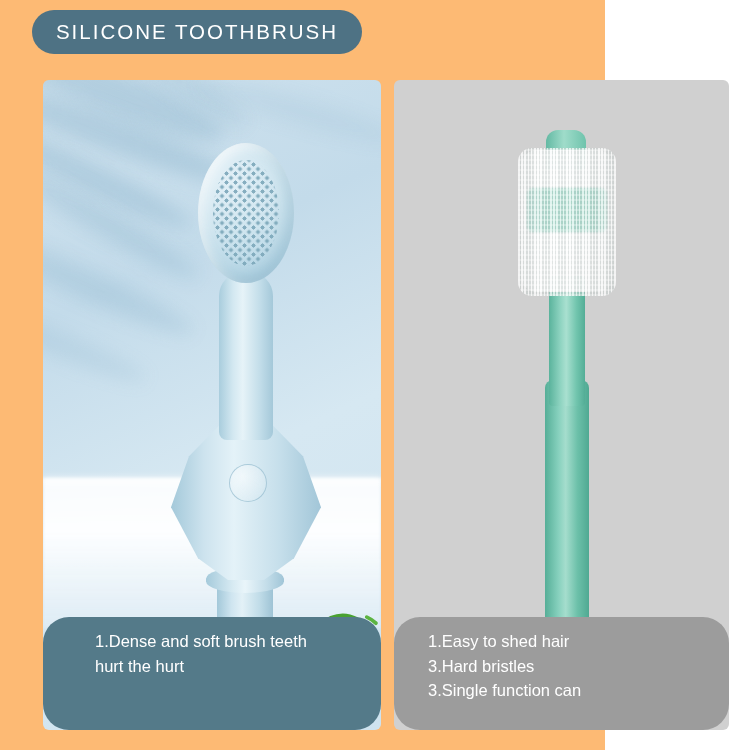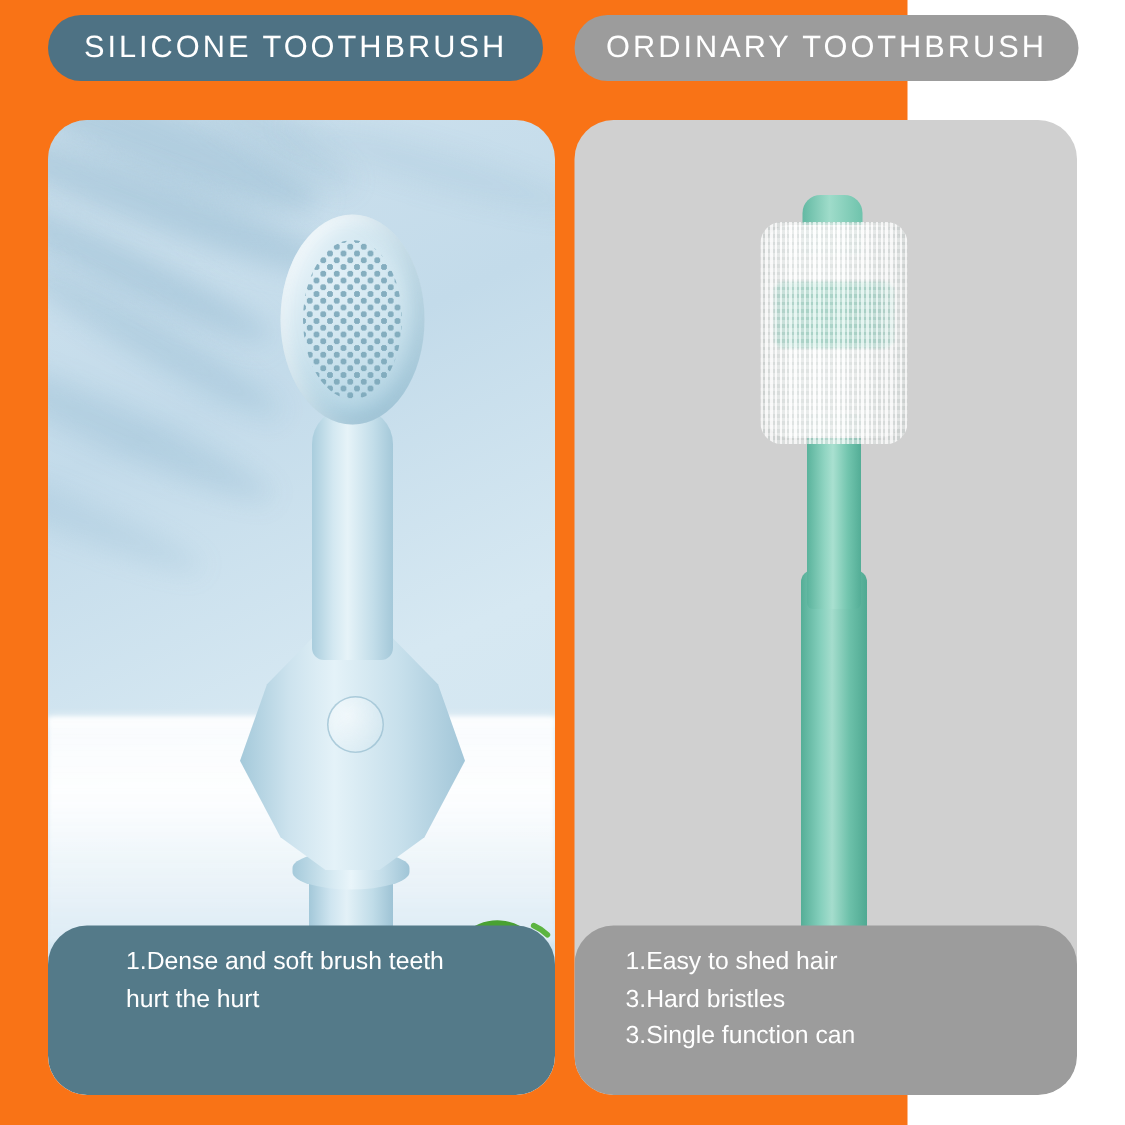--- a/index.html
+++ b/index.html
@@ -13,21 +13,21 @@
     font-family: "Liberation Sans", sans-serif;
     overflow: hidden;
     position: relative;
   }
 
   .stage {
     position: absolute;
     inset: 0;
     width: 605px;
     height: 750px;
-    background: #f97316;
+    background: #fdba74;
   }
 
   
   .header-pill {
     position: absolute;
     top: 10px;
     height: 44px;
     border-radius: 22px;
     display: flex;
     align-items: center;
@@ -48,22 +48,23 @@
     left: 383px;
     width: 336px;
     background: #9c9c9c;
   }
 
   
   .panel {
     position: absolute;
     top: 80px;
     height: 650px;
-    border-radius: 26px;
+    border-radius: 6px;
     overflow: hidden;
+    margin-left: 11px;
   }
   .panel-left {
     left: 32px;
     width: 338px;
     background: linear-gradient(155deg, #cfe2ee 0%, #c3dbea 30%, #d6e8f2 58%, #cfe3ef 100%);
   }
   .panel-right {
     left: 383px;
     width: 335px;
     background: #d0d0d0;
@@ -281,23 +282,20 @@
 </style>
 </head>
 <body>
 
 <div class="stage">
 
   <div class="header-pill header-left">
     <span>SILICONE TOOTHBRUSH</span>
   </div>
 
-  <div class="header-pill header-right">
-    <span>ORDINARY TOOTHBRUSH</span>
-  </div>
 
   <div class="panel panel-left">
 
     <div class="leaf l1"></div>
     <div class="leaf l2"></div>
     <div class="leaf l3"></div>
     <div class="leaf l4"></div>
     <div class="leaf l5"></div>
     <div class="leaf l6"></div>
     <div class="leaf l7"></div>

